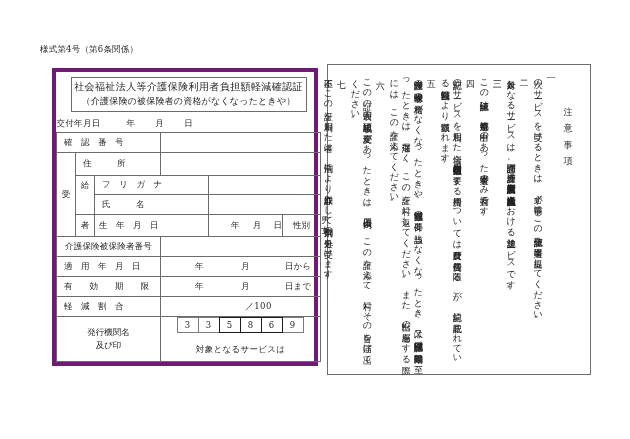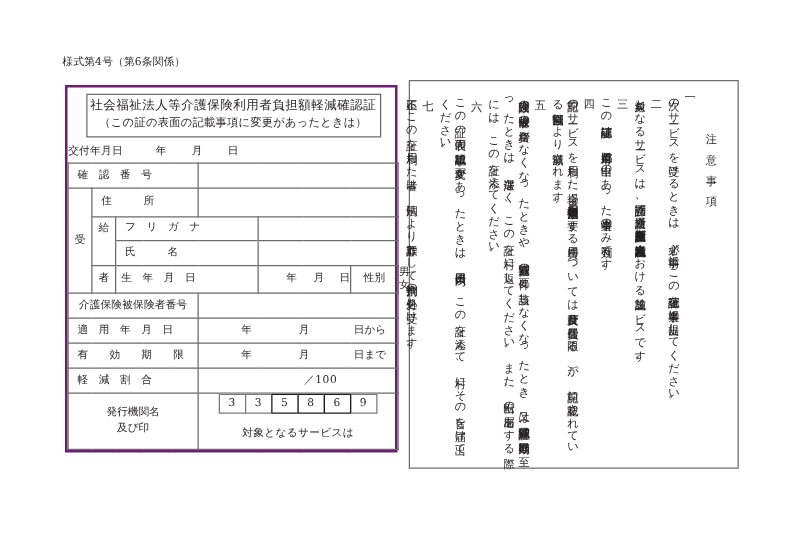--- a/index.html
+++ b/index.html
@@ -15,34 +15,34 @@
     position: relative;
     width: 630px;
     height: 439px;
     background: #ffffff;
     overflow: hidden;
   }
 
   
   .form-code {
     position: absolute;
-    left: 50px;
+    left: 40px;
     top: 44px;
     font-size: 8.5px;
     letter-spacing: 0.2px;
     white-space: nowrap;
   }
 
   
   .cert {
     position: absolute;
     left: 52px;
     top: 68px;
     width: 266px;
-    border: 2px solid #701a75;
+    border: 4px solid #701a75;
     box-sizing: border-box;
     background: #fff;
   }
   .cert table {
     border-collapse: collapse;
     width: 100%;
     table-layout: fixed;
   }
   .cert td {
     border: 1px solid #6b6b6b;
@@ -240,21 +240,21 @@
         <col style="width:36px">
         <col style="width:38px">
         <col style="width:38px">
       </colgroup>
 
       <tbody>
           <tr>
         <td class="title-cell" colspan="9">
           <div class="title-box">
             <div class="title-main">社会福祉法人等介護保険利用者負担額軽減確認証</div>
-            <div class="title-sub">（この証の表面の記載事項に変更があったときは）</div>
+            <div class="title-sub">（介護保険の被保険者の資格がなくなったときや）</div>
           </div>
         </td>
       </tr>
 
       <tr class="issue-row">
         <td colspan="9">
           <span class="issue-line">
             <span>交付年月日</span><span class="gap"></span><span>年</span><span class="gap-s"></span><span>月</span><span class="gap-s"></span><span>日</span>
           </span>
         </td>

